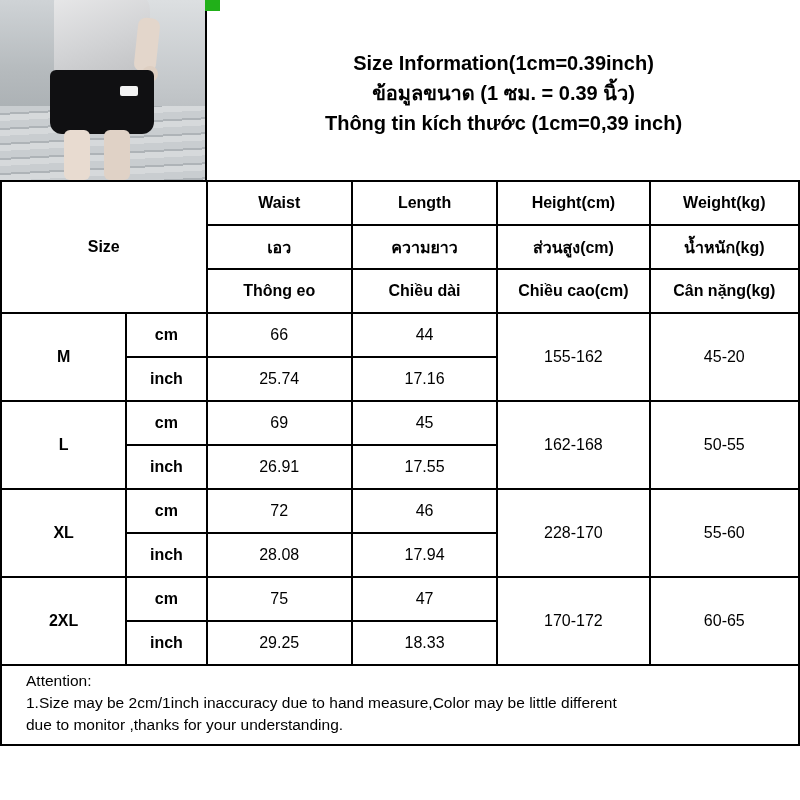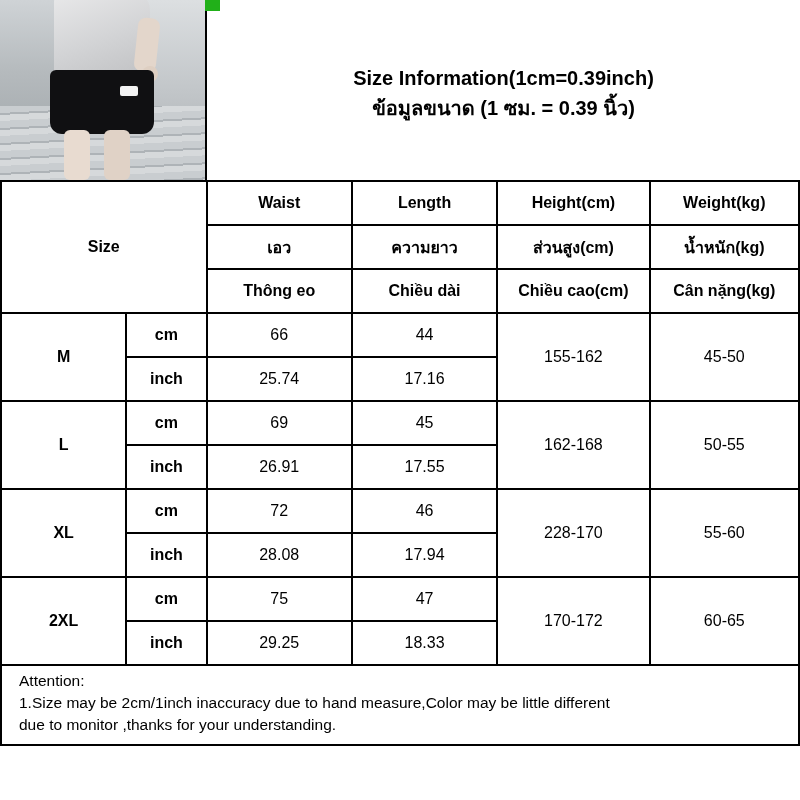--- a/index.html
+++ b/index.html
@@ -188,21 +188,21 @@
     font-size: 17px;
   }
 
   
   .attention {
     width: 800px;
     box-sizing: border-box;
     border-left: 2px solid #000;
     border-right: 2px solid #000;
     border-bottom: 2px solid #000;
-    padding: 4px 8px 8px 17px;
+    padding: 4px 8px 8px 24px;
   }
   .attention p {
     margin: 0;
     font-size: 15.5px;
     line-height: 22px;
   }
   .bottom-pad {
     height: 62px;
     background: #fff;
   }
@@ -224,20 +224,21 @@
       <div class="hand"></div>
       <div class="person-shorts"></div>
       <div class="shorts-label"></div>
       <div class="leg-l"></div>
       <div class="leg-r"></div>
     </div>
     <div class="green-dot"></div>
     <div class="title-block">
       <div class="title-line">Size Information(1cm=0.39inch)</div>
       <div class="title-line">ข้อมูลขนาด (1 ซม. = 0.39 นิ้ว)</div>
+      <div class="title-line">Thông tin kích thước (1cm=0,39 inch)</div>
     </div>
   </div>
 
   <table class="size-table">
     <colgroup>
       <col class="col-size">
       <col class="col-unit">
       <col class="col-waist">
       <col class="col-length">
       <col class="col-height">
@@ -264,21 +265,21 @@
         <td class="hdr-sub">Chiều cao(cm)</td>
         <td class="hdr-sub">Cân nặng(kg)</td>
       </tr>
 
       <tr>
         <td class="size-name" rowspan="2">M</td>
         <td class="unit-cell">cm</td>
         <td class="val-cell">66</td>
         <td class="val-cell">44</td>
         <td class="span-cell" rowspan="2">155-162</td>
-        <td class="span-cell" rowspan="2">45-50</td>
+        <td class="span-cell" rowspan="2">45-20</td>
       </tr>
       <tr>
         <td class="unit-cell">inch</td>
         <td class="val-cell">25.74</td>
         <td class="val-cell">17.16</td>
       </tr>
 
       <tr>
         <td class="size-name" rowspan="2">L</td>
         <td class="unit-cell">cm</td>

